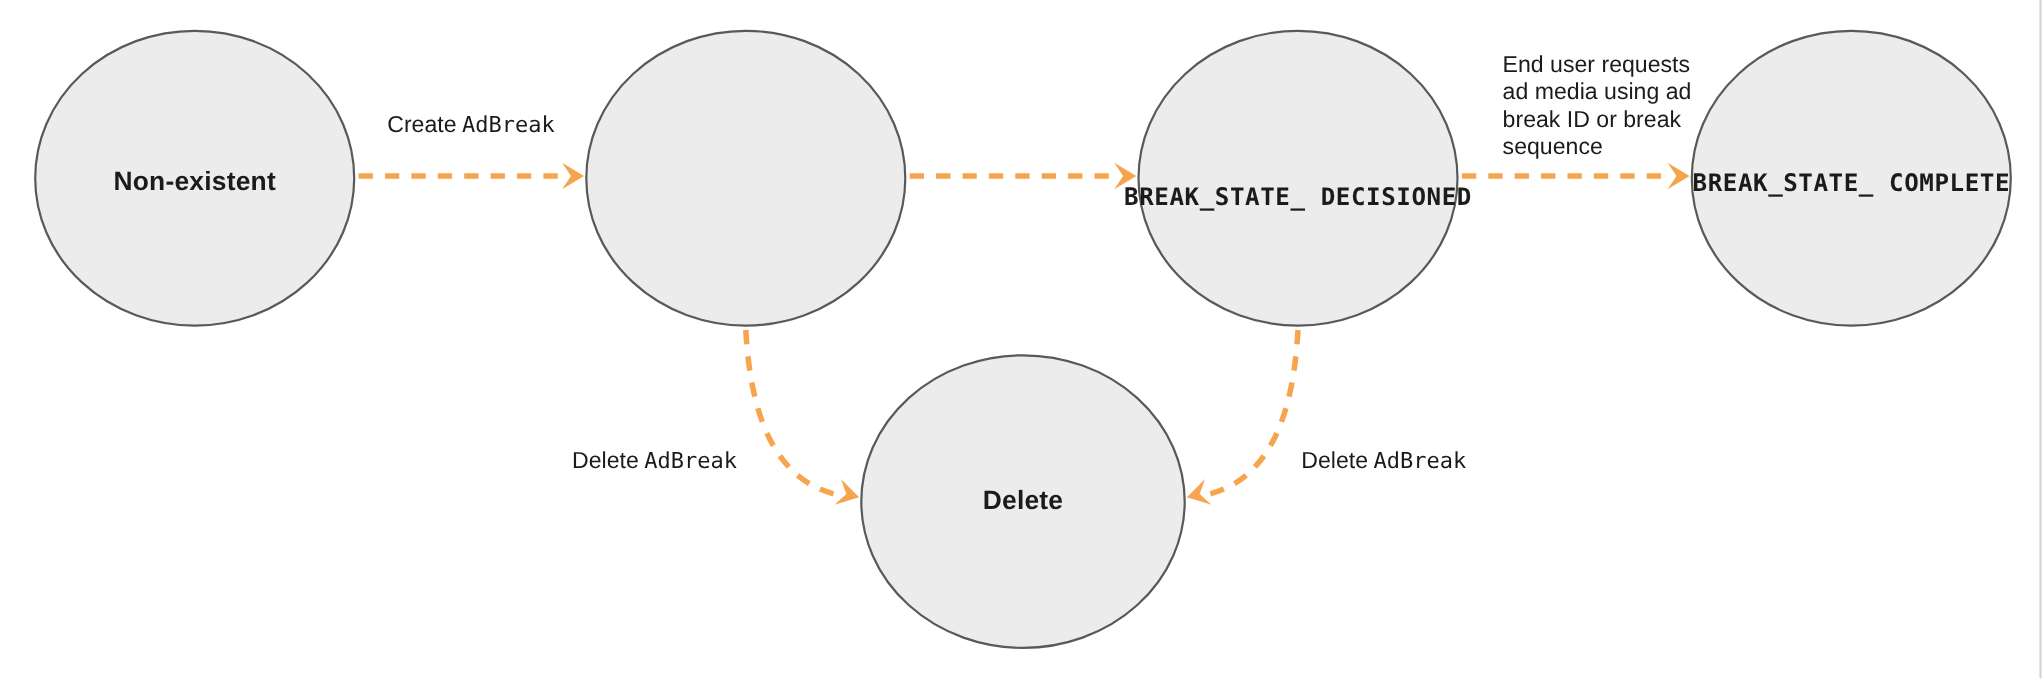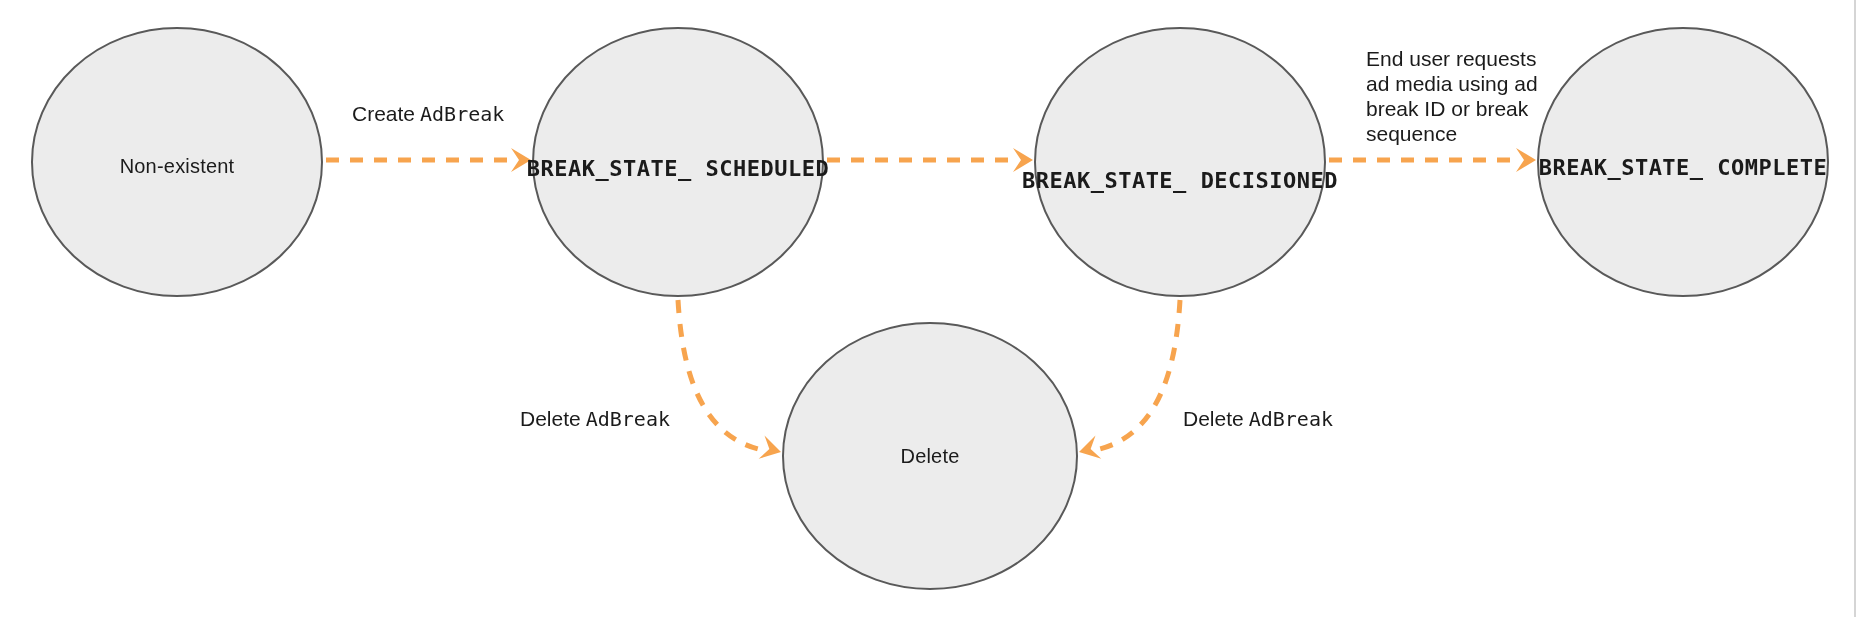--- a/index.html
+++ b/index.html
@@ -28,22 +28,22 @@
     width: 2px;
     background: #d5d5d5;
   }
   .node-label {
     position: absolute;
     transform: translate(-50%, -50%);
     text-align: center;
     white-space: nowrap;
   }
   .node-label.plain {
-    font-weight: normal;
-    font-size: 20px;
+    font-weight: bold;
+    font-size: 24px;
     letter-spacing: 0.2px;
   }
   .node-label.code {
     font-family: "DejaVu Sans Mono", monospace;
     font-weight: bold;
     font-size: 22px;
     line-height: 27px;
     letter-spacing: 0.5px;
   }
   .edge-label {
@@ -84,24 +84,20 @@
 
     <path class="edge-line" d="M678,300 C682,370 700,436 762,450"></path>
     <path class="edge-head" d="M0,0 L-20,-12 L-12,0 L-20,12 Z" transform="translate(781,452) rotate(14)"></path>
 
     <path class="edge-line" d="M1180,300 C1176,370 1158,436 1096,450"></path>
     <path class="edge-head" d="M0,0 L-20,-12 L-12,0 L-20,12 Z" transform="translate(1079,452) rotate(166)"></path>
   </svg>
 
   <div class="node-label plain" style="left:177px; top:166px;">Non-existent</div>
 
-  <div class="node-label code" style="left:678px; top:168px;">
-    <span class="block">BREAK_STATE_</span>
-    <span class="block">SCHEDULED</span>
-  </div>
 
   <div class="node-label code" style="left:1180px; top:180px;">
     <span class="block">BREAK_STATE_</span>
     <span class="block">DECISIONED</span>
   </div>
 
   <div class="node-label code" style="left:1683px; top:167px;">
     <span class="block">BREAK_STATE_</span>
     <span class="block">COMPLETE</span>
   </div>

